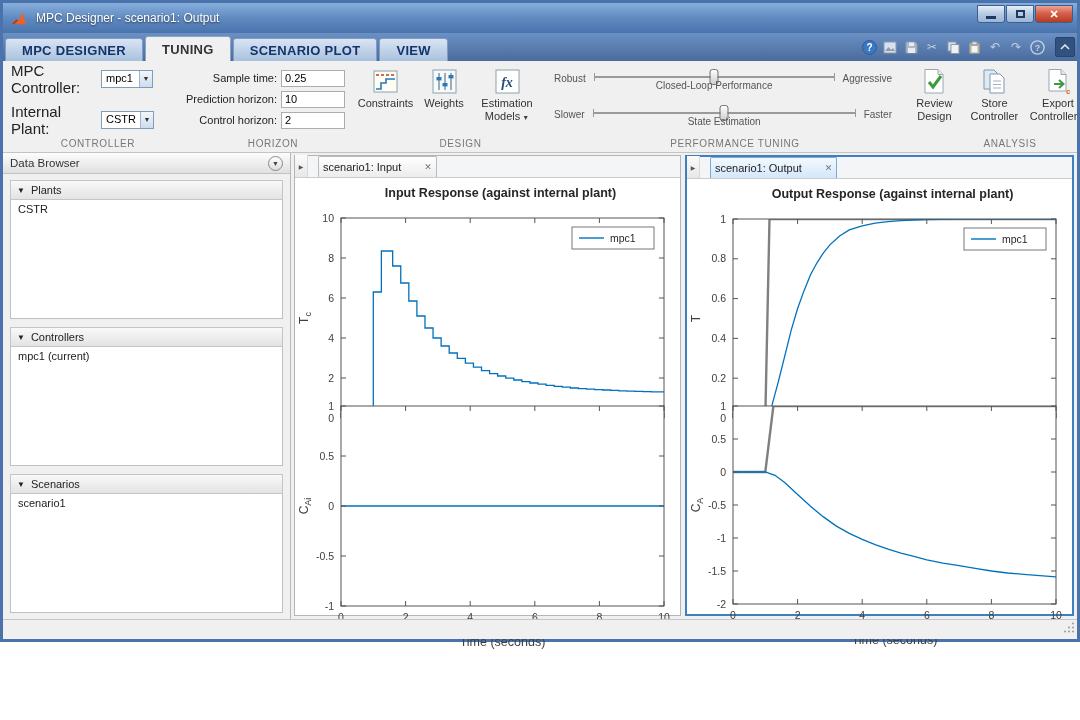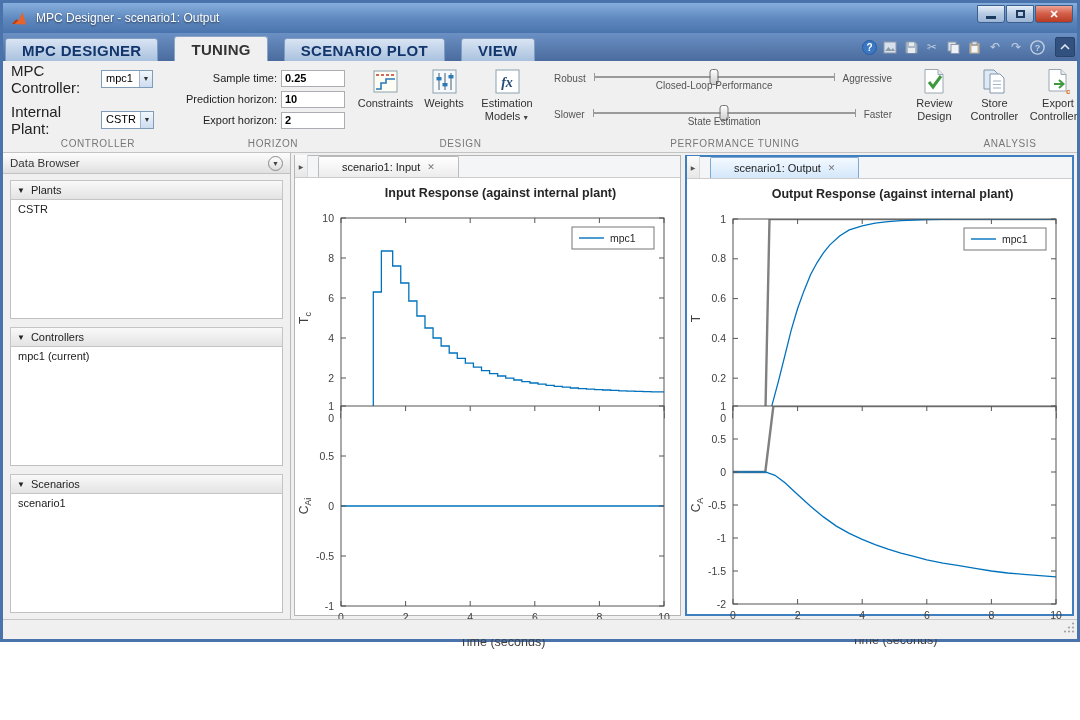--- a/index.html
+++ b/index.html
@@ -11,21 +11,21 @@
   .app-icon { width:18px; height:18px; margin-right:7px; display:flex; align-items:center; }
   .title-text { color:#fff; font-size:12px; text-shadow:0 1px 2px rgba(0,0,0,.55); flex:1; }
   .win-btns { display:flex; gap:1px; align-self:flex-start; margin-top:2px; }
   .wbtn { width:28px; height:18px; display:flex; align-items:center; justify-content:center; border:1px solid #3c5f8e; border-radius:0 0 3px 3px; background:linear-gradient(#e7eff9,#b4c9e2 50%,#9cb6d6); color:#1c3a60; font-size:10px; cursor:default; }
   .wbtn .mingl { width:10px; height:3px; background:#1c3a60; margin-top:7px; }
   .wbtn .maxgl { width:9px; height:8px; border:2px solid #1c3a60; }
   .wbtn.close { width:38px; background:linear-gradient(#f0a193,#d4614c 45%,#b93a22); color:#fff; font-weight:bold; font-size:11px; }
 
   
   .tabstrip { height:28px; flex:0 0 28px; background:linear-gradient(#6b90c3,#4a6b9e); display:flex; align-items:flex-end; padding:0 2px; }
-  .tab { height:23px; display:flex; align-items:center; padding:0 16px; margin-right:16px; font-size:15px; font-weight:bold; letter-spacing:.3px; color:#12356b; background:linear-gradient(#d9e4f3,#a9c1de); border:1px solid #7e9cc4; border-bottom:none; border-radius:3px 3px 0 0; cursor:default; }
+  .tab { height:23px; display:flex; align-items:center; padding:0 16px; margin-right:2px; font-size:13px; font-weight:bold; letter-spacing:.3px; color:#12356b; background:linear-gradient(#d9e4f3,#a9c1de); border:1px solid #7e9cc4; border-bottom:none; border-radius:3px 3px 0 0; cursor:default; }
   .tab.active { background:#f0f0f0; color:#333; border-color:#8aa5c8; height:25px; }
   .qa { flex:1; display:flex; justify-content:flex-end; align-items:center; gap:3px; padding-bottom:4px; }
   .qicon { width:18px; height:18px; display:flex; align-items:center; justify-content:center; font-size:12px; color:#c2cfe2; cursor:default; }
   .qicon svg { display:block; }
   .qcollapse { width:20px; height:20px; margin-left:6px; background:#33517e; border:1px solid #28446d; border-radius:2px; display:flex; align-items:center; justify-content:center; }
 
   
   .ribbon { height:92px; flex:0 0 92px; background:#f0f0f0; border-bottom:1px solid #c3c3c3; display:flex; }
   .sec { display:flex; flex-direction:column; }
   .sec-body { flex:1; display:flex; }
@@ -35,21 +35,21 @@
   .sec-controller .sec-body { flex-direction:column; justify-content:center; gap:7px; padding:0 8px; }
   .frow { display:flex; align-items:center; }
   .frow label { font-size:15px; color:#222; width:86px; text-align:left; margin-right:4px; }
   .combo { display:inline-flex; align-items:stretch; background:#fff; border:1px solid #7f9db9; height:18px; font-size:11px; min-width:52px; cursor:default; }
   .combo .cval { padding:1px 4px; flex:1; }
   .combo .caret { width:13px; display:flex; align-items:center; justify-content:center; font-size:7px; color:#333; background:linear-gradient(#f2f7fc,#cddcef); border-left:1px solid #9db6cf; }
 
   .sec-horizon .sec-body { flex-direction:column; justify-content:center; gap:4px; padding:0 8px; }
   .hrow { display:flex; align-items:center; }
   .hrow label { font-size:11px; color:#222; width:100px; text-align:right; margin-right:4px; }
-  .tinput { width:64px; height:17px; border:1px solid #abadb3; font-size:11px; padding:0 3px; font-family:"Liberation Sans", sans-serif;font-weight:bold; }
+  .tinput { width:64px; height:17px; border:1px solid #abadb3; font-size:11px; padding:0 3px; font-family:"Liberation Sans", sans-serif; }
 
   .sec-design .sec-body, .sec-analysis .sec-body { align-items:flex-start; padding:5px 4px 0; gap:2px; }
   .bigbtn { display:flex; flex-direction:column; align-items:center; min-width:56px; padding:2px 4px; font-size:11px; color:#333; text-align:center; line-height:1.18; cursor:default; }
   .bigbtn .bicon { width:27px; height:27px; margin-bottom:2px; }
   .caret2 { font-size:7px; color:#444; margin-left:2px; }
 
   .sec-perf .sec-body { flex-direction:column; justify-content:center; gap:14px; padding:2px 10px 8px; }
   .slider-row { display:flex; align-items:center; height:22px; }
   .sl-label { font-size:10px; color:#555; white-space:nowrap; }
   .sl-wrap { flex:1; position:relative; height:22px; margin:0 8px; }
@@ -67,21 +67,21 @@
   .bsec-head { height:20px; flex:0 0 20px; background:linear-gradient(#f9f9f9,#e3e3e3); border:1px solid #c5c5c5; display:flex; align-items:center; gap:6px; padding:0 6px; font-size:11px; color:#222; cursor:default; }
   .tri { font-size:8px; color:#222; }
   .blist { flex:1; background:#fff; border:1px solid #c0c0c0; border-top:none; overflow:hidden; }
   .bitem { font-size:11px; padding:3px 7px; color:#222; cursor:default; }
 
   .docs { flex:1; display:flex; gap:4px; padding:2px 3px 3px; background:#f0f0f0; min-width:0; }
   .tile { flex:1; background:#fff; border:1px solid #b5b5b5; display:flex; flex-direction:column; min-width:0; }
   .tile.active { border:2px solid #3f7fbf; }
   .dtabbar { height:22px; flex:0 0 22px; background:#f3f5f7; border-bottom:1px solid #cccccc; display:flex; align-items:flex-end; }
   .dtab-sliver { width:13px; height:22px; display:flex; align-items:center; justify-content:center; font-size:6px; color:#555; background:linear-gradient(#fbfbfb,#e7e7e7); border-right:1px solid #d8d8d8; cursor:default; }
-  .dtab { display:flex; align-items:center; gap:7px; height:21px; padding:0 23px; margin-left:10px; background:linear-gradient(#ffffff,#ececec); border:1px solid #bbbbbb; border-bottom:none; border-radius:2px 2px 0 0; font-size:11px; color:#222; cursor:default; }
+  .dtab { display:flex; align-items:center; gap:23px; height:21px; padding:0 4px; margin-left:10px; background:linear-gradient(#ffffff,#ececec); border:1px solid #bbbbbb; border-bottom:none; border-radius:2px 2px 0 0; font-size:11px; color:#222; cursor:default; }
   .tile.active .dtab { background:linear-gradient(#f3f9ff,#d3e7fa); border-color:#7fa9d3; }
   .dclose { font-size:9px; color:#777; cursor:default; }
   .figure { flex:1; display:flex; flex-direction:column; background:#fff; padding:0 4px 0 0; min-height:0; }
   .ftitle { height:30px; flex:0 0 30px; display:flex; align-items:center; justify-content:center; font-weight:bold; font-size:12.5px; color:#262626; transform:translateX(15px); }
   .chart { flex:1; min-height:0; min-width:0; }
   .chart.xbig { flex:1.17; }
 
   .statusbar { height:20px; flex:0 0 20px; background:#f0f0f0; border-top:1px solid #c6c6c6; display:flex; justify-content:flex-end; align-items:flex-end; padding:0 2px 2px 0; }
 </style>
 </head>
@@ -190,21 +190,21 @@
       <div class="sec-body">
         <div class="hrow">
           <label>Sample time:</label>
           <input class="tinput" value="0.25" style="">
         </div>
         <div class="hrow">
           <label>Prediction horizon:</label>
           <input class="tinput" value="10" style="">
         </div>
         <div class="hrow">
-          <label>Export horizon:</label>
+          <label>Control horizon:</label>
           <input class="tinput" value="2" style="">
         </div>
       </div>
       <div class="sec-label">HORIZON</div>
     </div>
     <div class="vsep"></div>
 
     <div class="sec sec-design" style="flex:0 0 186px;">
       <div class="sec-body">
         <div class="bigbtn">

